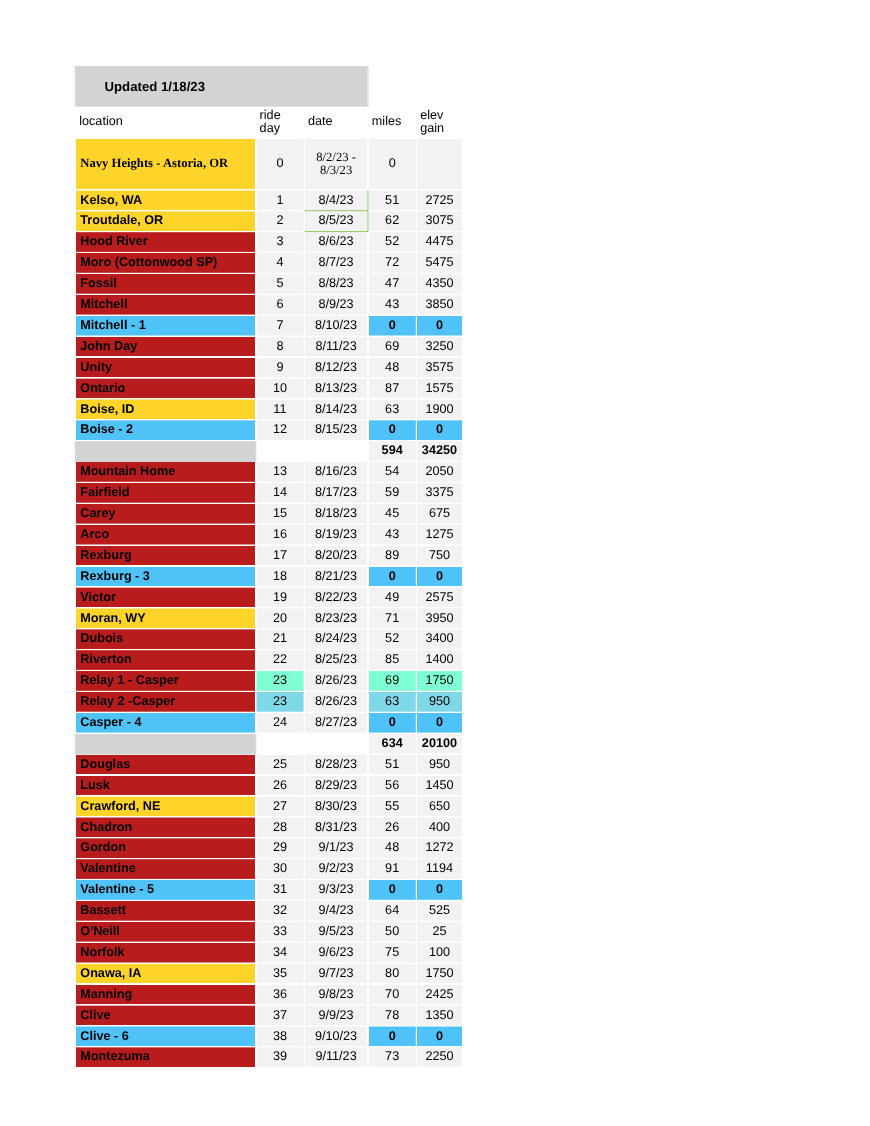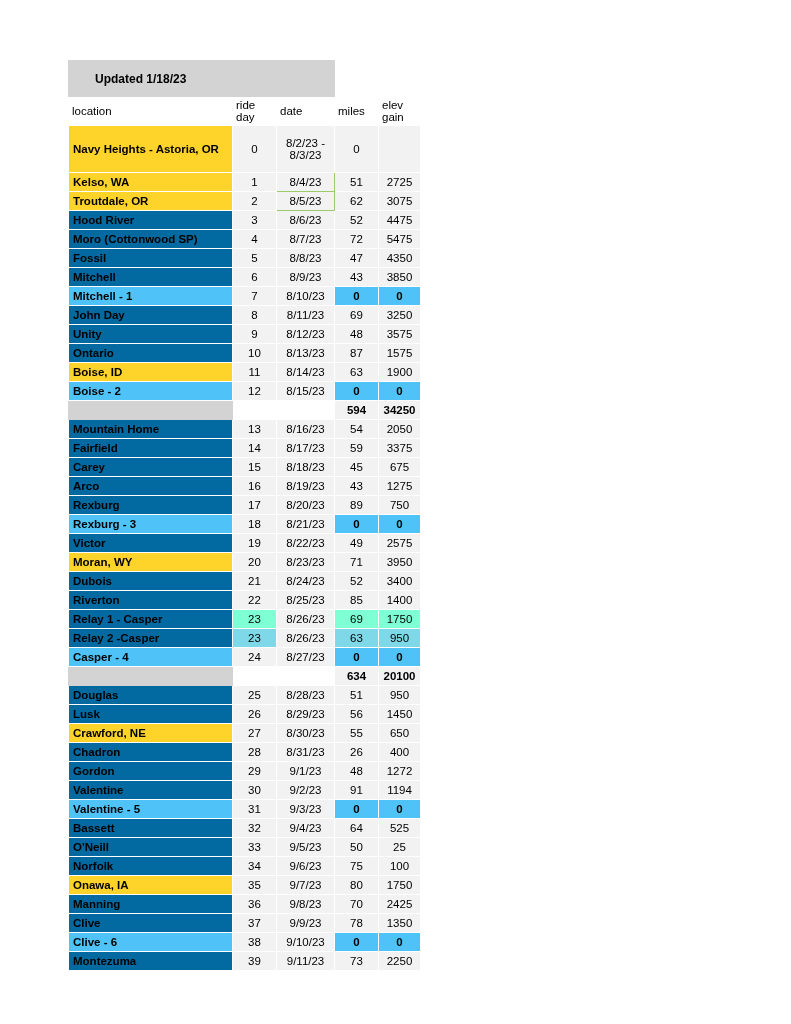--- a/index.html
+++ b/index.html
@@ -41,21 +41,21 @@
   .title-row td {
     background: #d3d3d3;
     font-weight: bold;
     font-size: 12px;
     border: 1px solid #d3d3d3;
     padding-left: 26px;
     height: 36px;
   }
 
   td.loc {
-    background: #0369a1;
+    background: #b91c1c;
     text-align: left;
     padding-left: 4px;
   }
   td.num {
     background: #f2f2f2;
     text-align: center;
   }
   td.date {
     background: #f2f2f2;
     text-align: center;
@@ -71,21 +71,21 @@
 
   
   .hl-yellow { background: #ffd42a !important; font-weight: bold; }
   .hl-blue   { background: #4fc3f7 !important; font-weight: bold; }
   .hl-teal   { background: #7fffd4 !important; }
   .hl-teal-b { background: #7fd8e8 !important; }
   .date-green { border: 1px solid #9ccb6b !important; }
 
   .bold { font-weight: bold; }
   .total-row td.num { background: #f2f2f2; font-weight: bold; text-align: center; }
-  .two-line-cell { line-height: 12px; white-space: normal; height: 47px; }
+  .two-line-cell { line-height: 12px; white-space: normal; height: 47px; font-family: Liberation Serif, serif; }
   .totalblank { background: #ffffff; border: 1px solid #ffffff; }
 </style>
 </head>
 <body>
 
 <div id="sheet">
   <table>
     <colgroup>
       <col class="c-loc">
         <col class="c-day">

